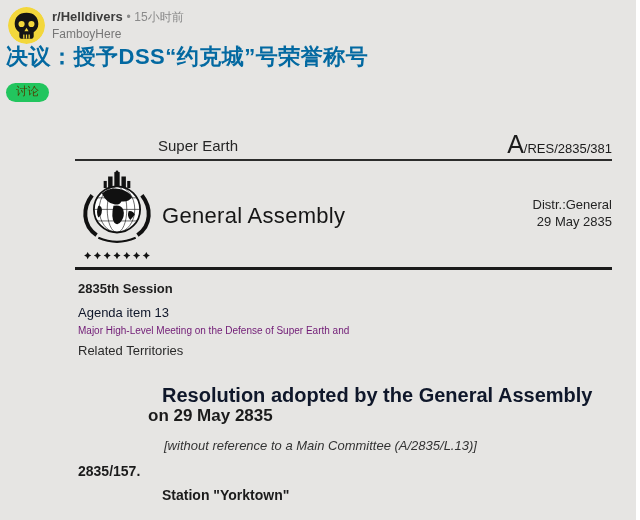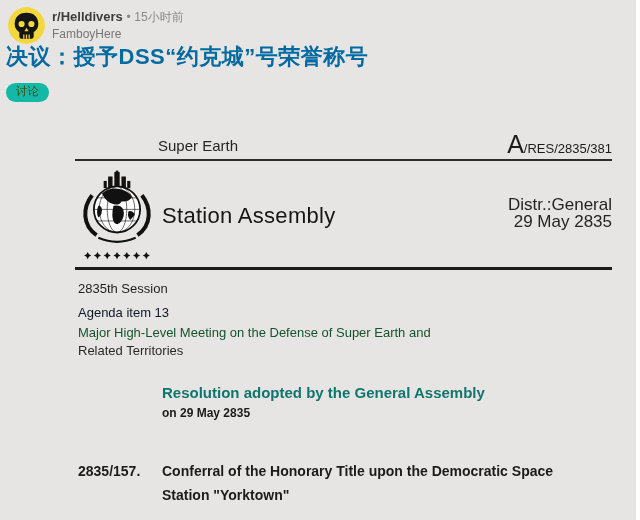--- a/index.html
+++ b/index.html
@@ -7,39 +7,39 @@
   .screen{position:relative;width:636px;height:520px;background:#e6e5e3;overflow:hidden;}
   .abs{position:absolute;}
 
   
   .avatar{left:8px;top:7px;width:37px;height:37px;border-radius:50%;overflow:hidden;}
   .meta-row1{left:52px;top:9px;font-size:13px;color:#454545;white-space:nowrap;}
   .meta-sub{font-weight:bold;color:#3c3c3c;}
   .meta-time{color:#8a8a8a;font-size:12px;font-weight:normal;}
   .meta-row2{left:52px;top:27px;font-size:12px;color:#767676;}
   .post-title{left:6px;top:42px;width:630px;font-size:22px;font-weight:bold;color:#0369a1;letter-spacing:.5px;line-height:30px;margin:0;}
-  .flair{left:6px;top:83px;background:#14b8a6;color:#4e3f00;font-size:11.5px;padding:3px 10px 4px 10px;border-radius:11px;line-height:1;}
+  .flair{left:6px;top:83px;background:#22c55e;color:#4e3f00;font-size:11.5px;padding:3px 10px 4px 10px;border-radius:11px;line-height:1;}
 
   
   .doc{color:#1e1e1e;}
   .doc-org{left:158px;top:137px;font-size:15px;color:#262626;}
   .doc-symbol{top:130px;right:28px;color:#1c1c1c;white-space:nowrap;}
   .doc-symbol .big{font-size:25px;font-weight:normal;}
   .doc-symbol .small{font-size:13px;text-align:center;}
   .rule-thin{left:75px;top:159px;width:537px;height:2px;background:#2c2c2c;}
   .emblem{left:77px;top:170px;}
   .ga-title{left:162px;top:203px;font-size:22px;color:#161616;letter-spacing:.3px;}
-  .distr{top:196px;right:28px;text-align:right;font-size:17px;line-height:17px;color:#242424;}
+  .distr{top:196px;right:28px;text-align:right;font-size:13px;line-height:17px;color:#242424;}
   .rule-thick{left:75px;top:267px;width:537px;height:3px;background:#1b1b1b;}
-  .session{left:78px;top:281px;font-size:13px;font-weight:normal;color:#1e1e1e;}
+  .session{left:78px;top:281px;font-size:13px;font-weight:bold;color:#1e1e1e;}
   .agenda{left:78px;top:305px;font-size:13px;color:#0f172a;}
-  .topic1{left:78px;top:325px;font-size:13px;color:#14532d;}
+  .topic1{left:78px;top:325px;font-size:10px;color:#701a75;}
   .topic2{left:78px;top:343px;font-size:13px;color:#2a2a2a;}
-  .res-h1{left:162px;top:384px;font-size:15px;font-weight:bold;color:#0f766e;}
-  .res-h2{left:162px;top:406px;font-size:12px;font-weight:bold;color:#1b1b1b;}
+  .res-h1{left:162px;top:384px;font-size:20px;font-weight:bold;color:#0f172a;}
+  .res-h2{left:148px;top:406px;font-size:17px;font-weight:bold;color:#1b1b1b;}
   .note{left:164px;top:438px;font-size:13px;font-style:italic;color:#333333;}
   .res-num{left:78px;top:463px;font-size:14px;font-weight:bold;color:#1b1b1b;}
   .res-t1{left:162px;top:463px;font-size:14px;font-weight:bold;color:#1b1b1b;}
   .res-t2{left:162px;top:487px;font-size:14px;font-weight:bold;color:#1b1b1b;}
 </style>
 </head>
 <body>
 
 <div class="screen">
 
@@ -106,36 +106,36 @@
         <use href="#st" transform="translate(12,96)"></use>
         <use href="#st" transform="translate(23,96)"></use>
         <use href="#st" transform="translate(34,96)"></use>
         <use href="#st" transform="translate(45,96)"></use>
         <use href="#st" transform="translate(56,96)"></use>
         <use href="#st" transform="translate(67,96)"></use>
         <use href="#st" transform="translate(78,96)"></use>
       </svg>
     </div>
 
-    <div class="abs ga-title" style="top: 85px;">Station Assembly</div>
+    <div class="abs ga-title" style="top: 85px;">General Assembly</div>
 
     <div class="abs distr" style="top: 78px;">
       <div>Distr.:General</div>
       <div>29 May 2835</div>
     </div>
 
     <div class="abs rule-thick" style="top: 149px;"></div>
 
     <div class="abs session" style="top: 163px;">2835th Session</div>
     <div class="abs agenda" style="top: 187px;">Agenda item 13</div>
     <div class="abs topic1" style="top: 207px;">Major High-Level Meeting on the Defense of Super Earth and</div>
     <div class="abs topic2" style="top: 225px;">Related Territories</div>
 
     <div class="abs res-h1" style="top: 266px;">Resolution adopted by the General Assembly</div>
     <div class="abs res-h2" style="top: 288px;">on 29 May 2835</div>
 
+    <div class="abs note" style="top: 320px;">[without reference to a Main Committee (A/2835/L.13)]</div>
 
     <div class="abs res-num" style="top: 345px;">2835/157.</div>
-    <div class="abs res-t1" style="top: 345px;">Conferral of the Honorary Title upon the Democratic Space</div>
     <div class="abs res-t2" style="top: 369px;">Station "Yorktown"</div>
 
   </div>
 </div>
 
 </body></html>

